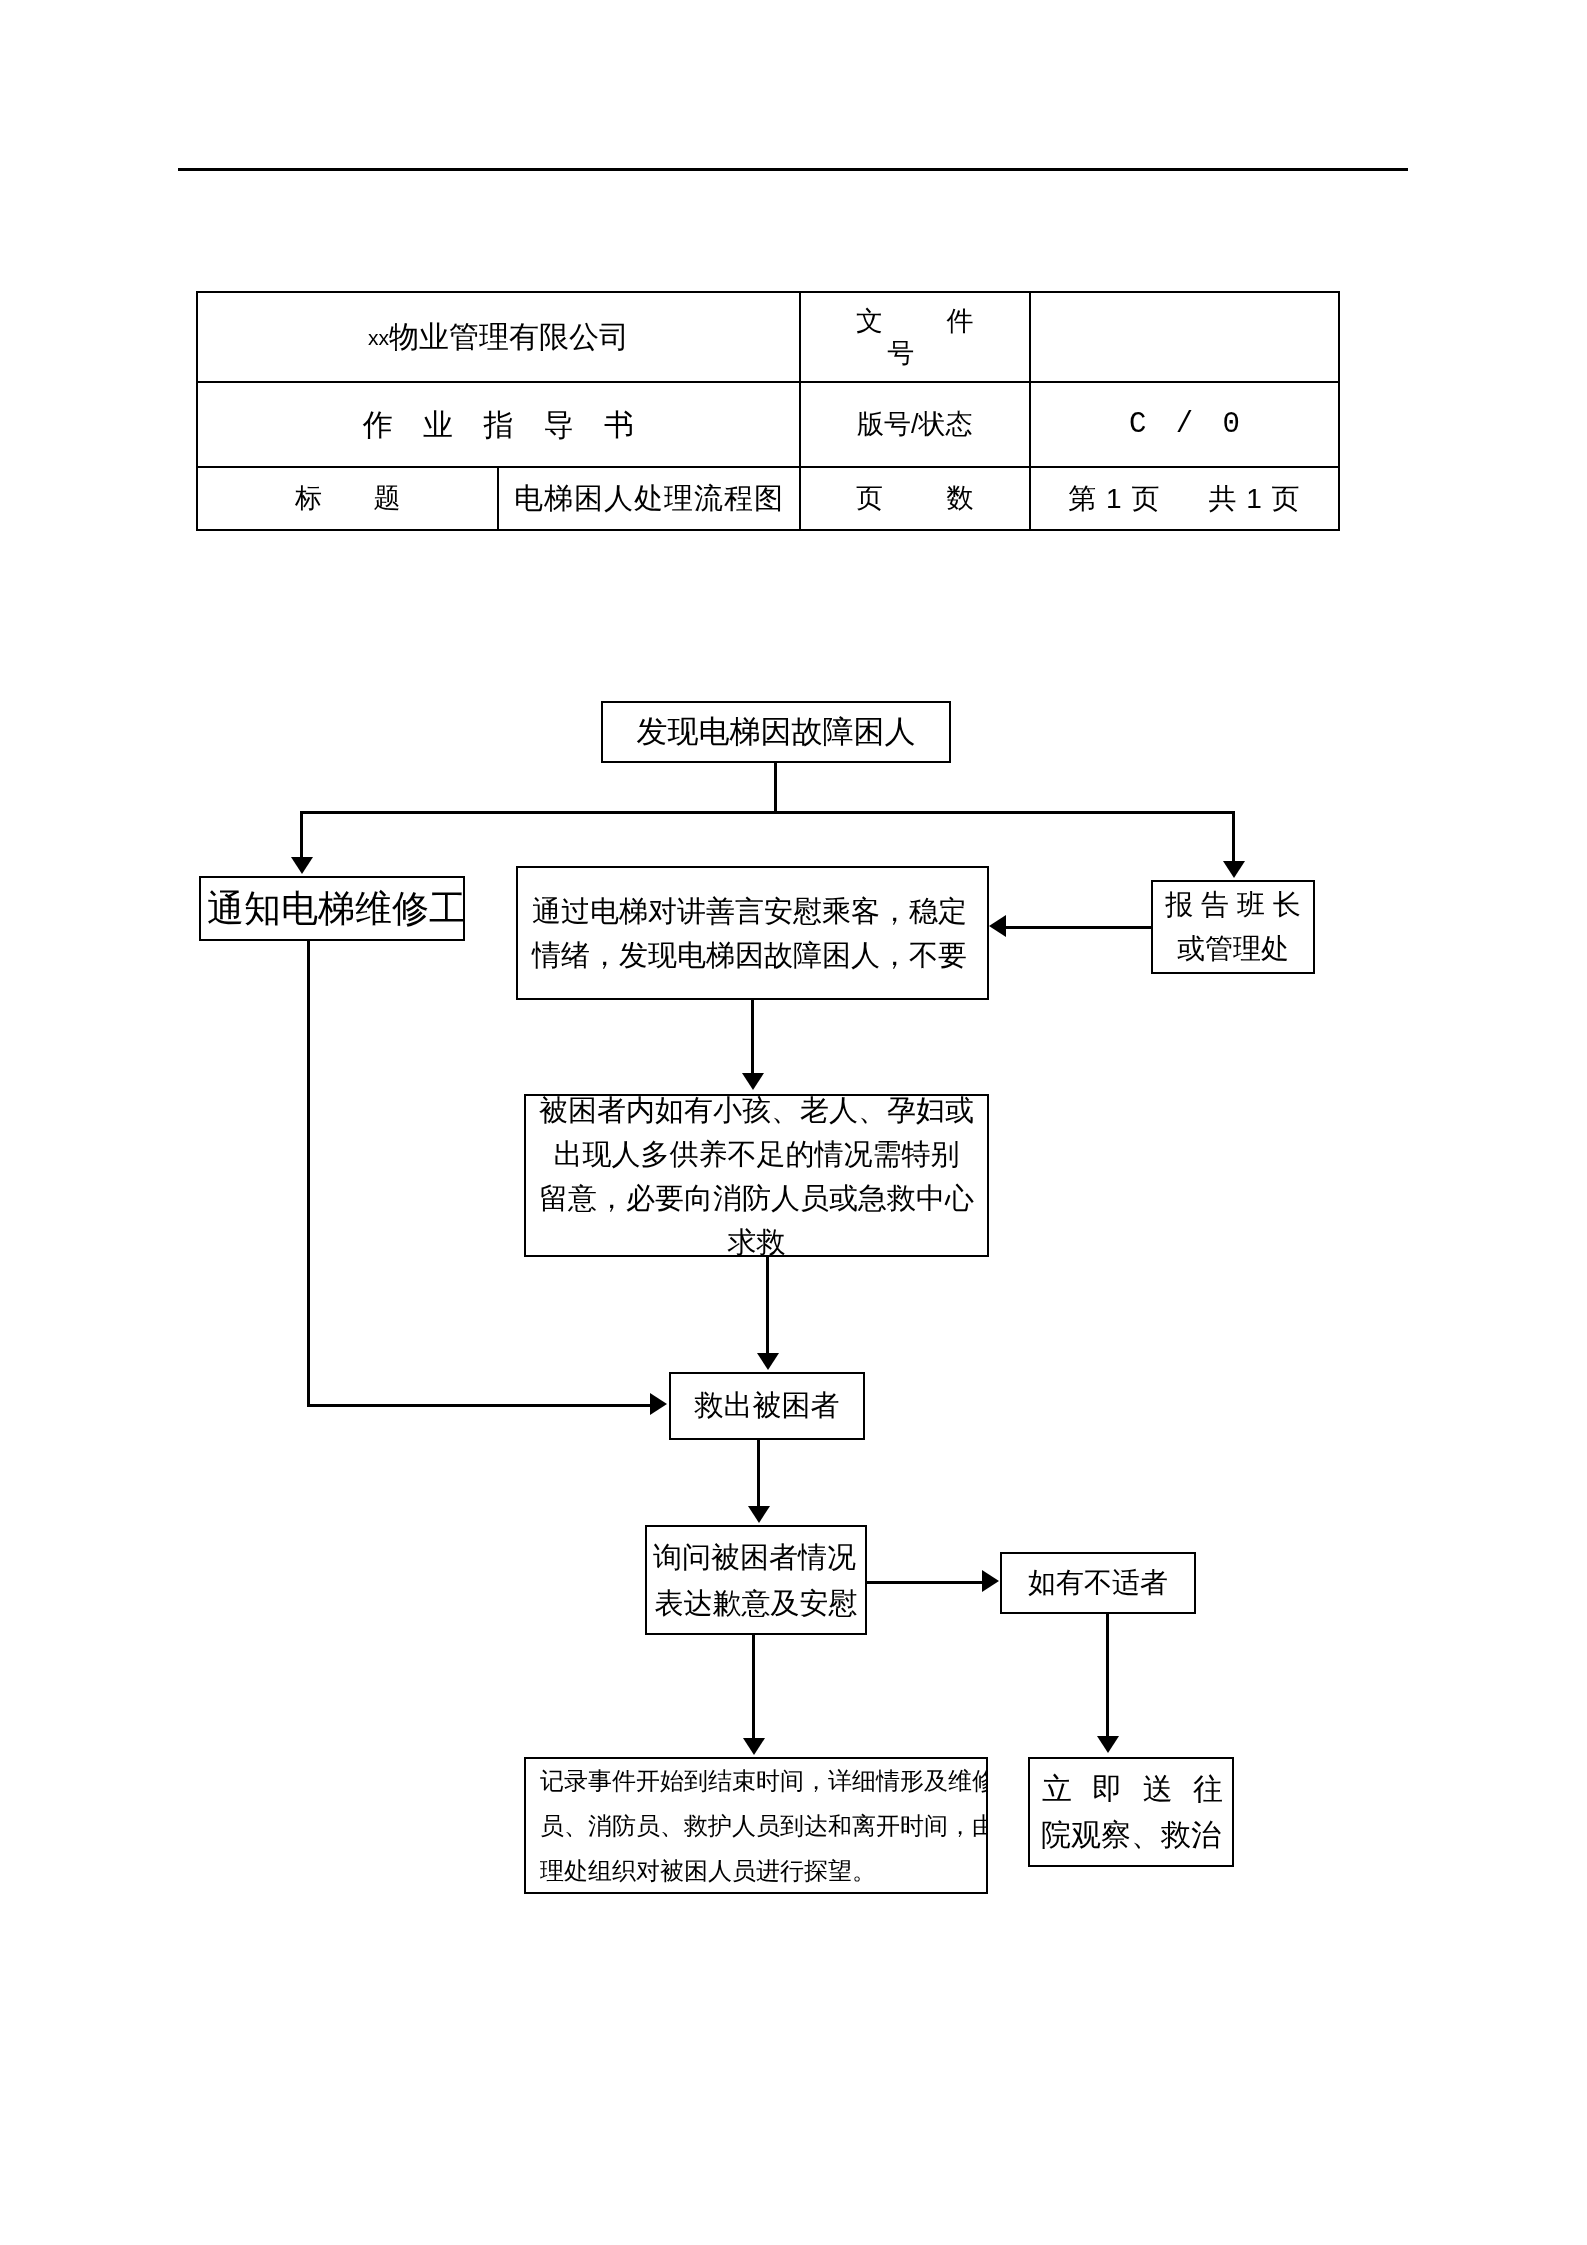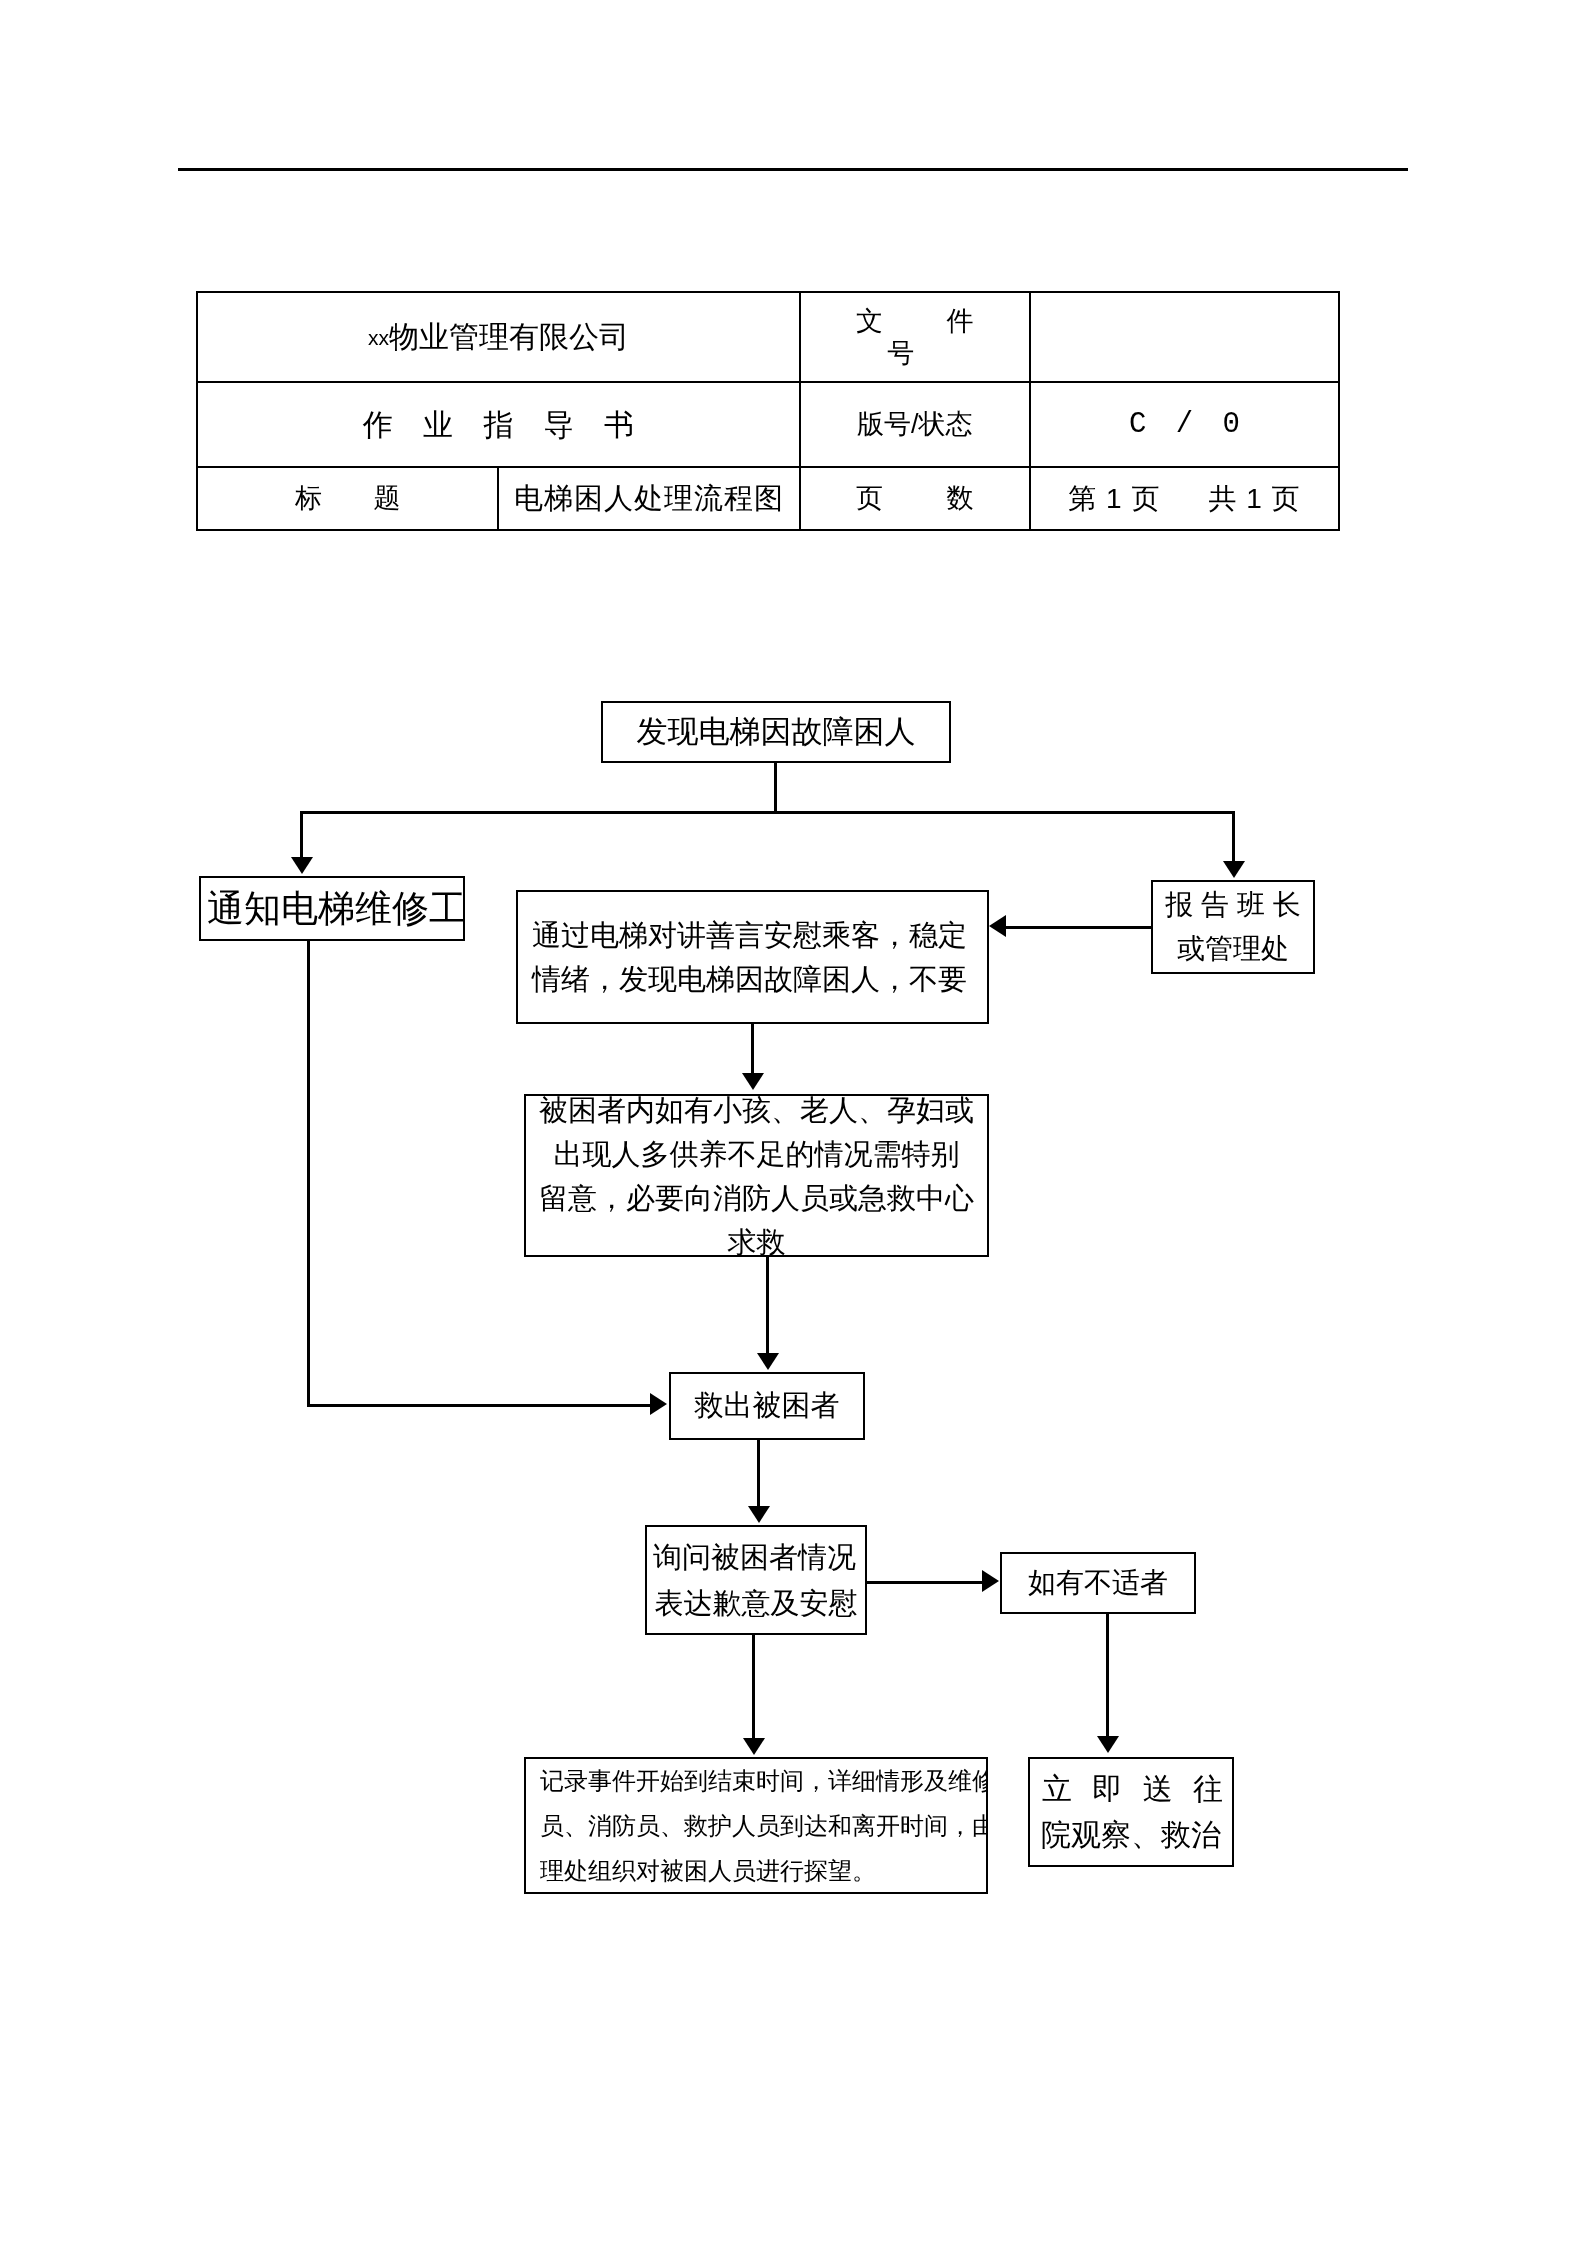--- a/index.html
+++ b/index.html
@@ -107,21 +107,21 @@
   .node .lines {
     width: 100%;
     padding: 0 6px;
     box-sizing: border-box;
   }
   .node .ln { display: block; white-space: nowrap; }
 
   
   #n-start   { left: 601px;  top: 701px;  width: 350px;  height: 62px;  font-size: 31px; }
   #n-notify  { left: 199px;  top: 876px;  width: 266px;  height: 65px;  font-size: 37px; }
-  #n-comfort { left: 516px;  top: 866px;  width: 473px;  height: 134px; font-size: 29px; line-height: 44px; text-align: left; margin-top: 24px;}
+  #n-comfort { left: 516px;  top: 866px;  width: 473px;  height: 134px; font-size: 29px; line-height: 44px; text-align: left;}
   #n-comfort .lines { padding-left: 14px; }
   #n-report  { left: 1151px; top: 880px;  width: 164px;  height: 94px;  font-size: 28px; line-height: 44px; }
   #n-special { left: 524px;  top: 1094px; width: 465px;  height: 163px; font-size: 29px; line-height: 44px; }
   #n-rescue  { left: 669px;  top: 1372px; width: 196px;  height: 68px;  font-size: 29px; }
   #n-ask     { left: 645px;  top: 1525px; width: 222px;  height: 110px; font-size: 29px; line-height: 46px; }
   #n-unwell  { left: 1000px; top: 1552px; width: 196px;  height: 62px;  font-size: 28px; }
   #n-record  { left: 524px;  top: 1757px; width: 464px;  height: 137px; font-size: 24px; line-height: 45px; text-align: left; }
   #n-record .lines { padding-left: 14px; }
   #n-hospital{ left: 1028px; top: 1757px; width: 206px;  height: 110px; font-size: 30px; line-height: 46px; }
   #n-hospital .sp { letter-spacing: 6px; padding-left: 6px; }

